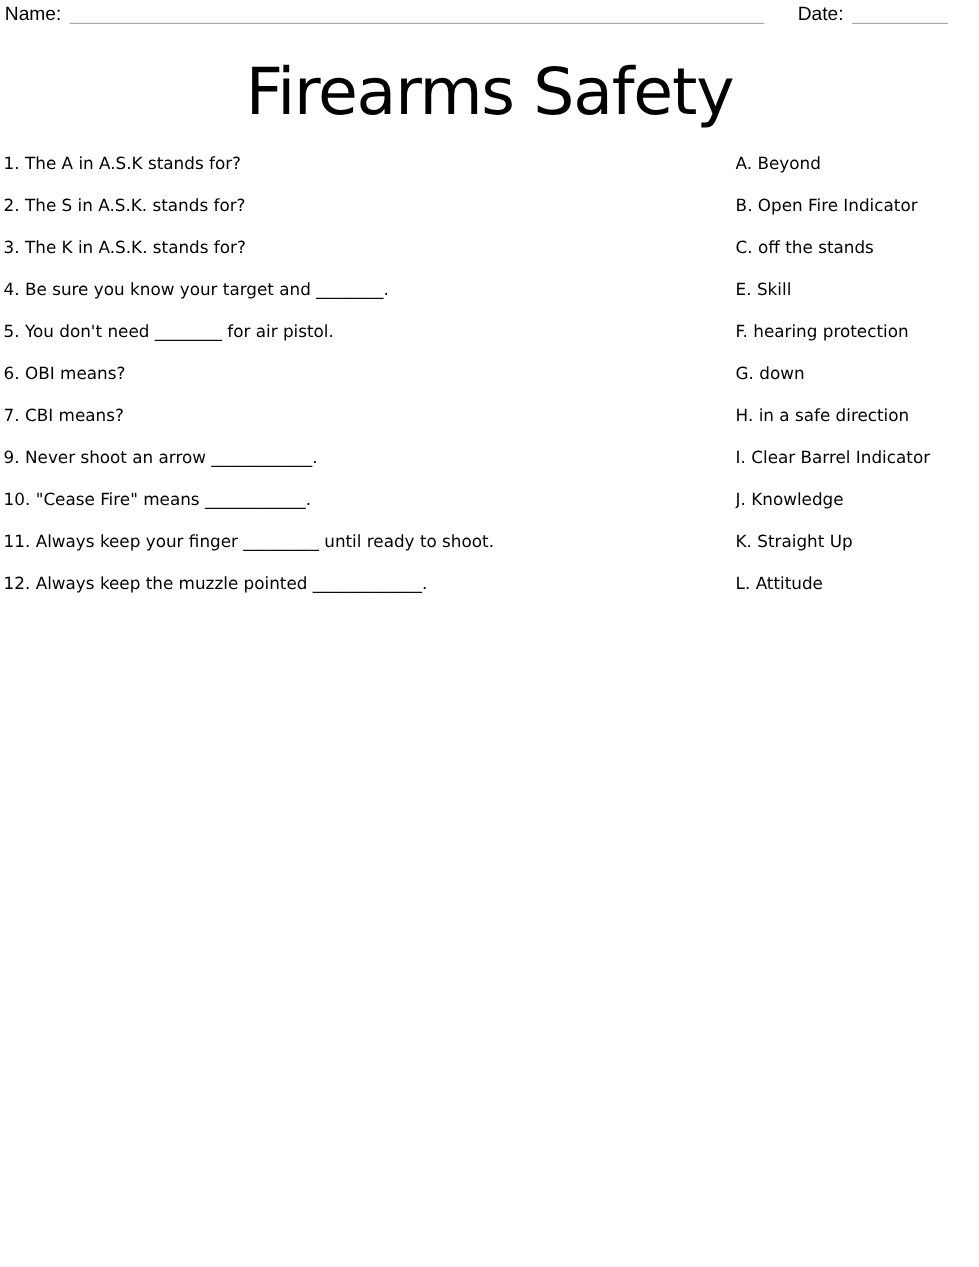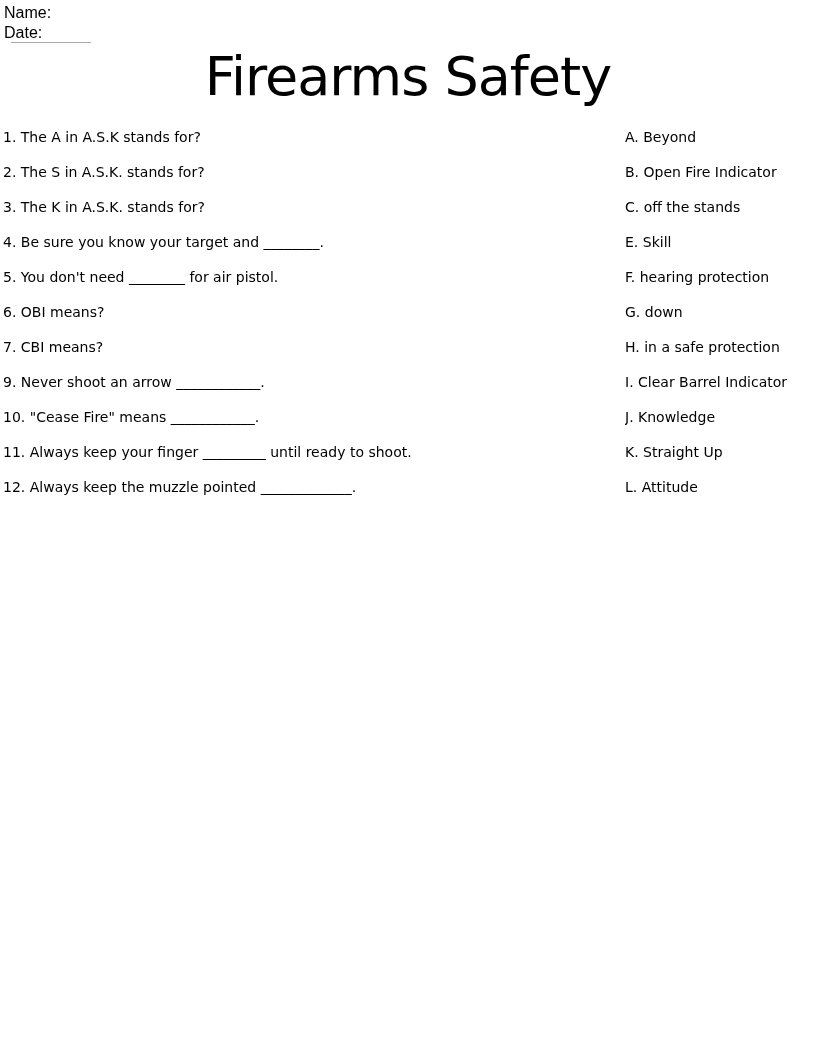--- a/index.html
+++ b/index.html
@@ -13,21 +13,20 @@
     overflow: hidden;
   }
   .header {
     display: flex;
     align-items: flex-start;
     padding: 3px 26px 0 4px;
     height: 26px;
     font-family: "Liberation Sans", sans-serif;
     font-size: 16px;
     line-height: 19px;
-    flex-direction: column;
   }
   .hline {
     border-bottom: 1px solid #a9a9a9;
     height: 17px;
   }
   .name-line {
     flex: 1 1 auto;
     margin: 0 28px 0 7px;
   }
   .date-line {
@@ -38,21 +37,20 @@
     text-align: center;
     font-size: 54px;
     line-height: 64px;
     margin-top: 19px;
     font-weight: 400;
     letter-spacing: -1px;
   }
   .content {
     display: flex;
     margin-top: 11px;
-    gap: 12px;
   }
   .questions {
     flex: 0 0 auto;
     width: 613px;
     padding-left: 3px;
   }
   .answers {
     flex: 0 0 auto;
     width: 200px;
   }
@@ -90,19 +88,19 @@
     <div class="row"><span>11.</span> <span>Always keep your finger _________ until ready to shoot.</span></div>
     <div class="row"><span>12.</span> <span>Always keep the muzzle pointed _____________.</span></div>
   </div>
   <div class="answers">
     <div class="row"><span>A.</span> <span>Beyond</span></div>
     <div class="row"><span>B.</span> <span>Open Fire Indicator</span></div>
     <div class="row"><span>C.</span> <span>off the stands</span></div>
     <div class="row"><span>E.</span> <span>Skill</span></div>
     <div class="row"><span>F.</span> <span>hearing protection</span></div>
     <div class="row"><span>G.</span> <span>down</span></div>
-    <div class="row"><span>H.</span> <span>in a safe protection</span></div>
+    <div class="row"><span>H.</span> <span>in a safe direction</span></div>
     <div class="row"><span>I.</span> <span>Clear Barrel Indicator</span></div>
     <div class="row"><span>J.</span> <span>Knowledge</span></div>
     <div class="row"><span>K.</span> <span>Straight Up</span></div>
     <div class="row"><span>L.</span> <span>Attitude</span></div>
   </div>
 </div>
 
 </body></html>

